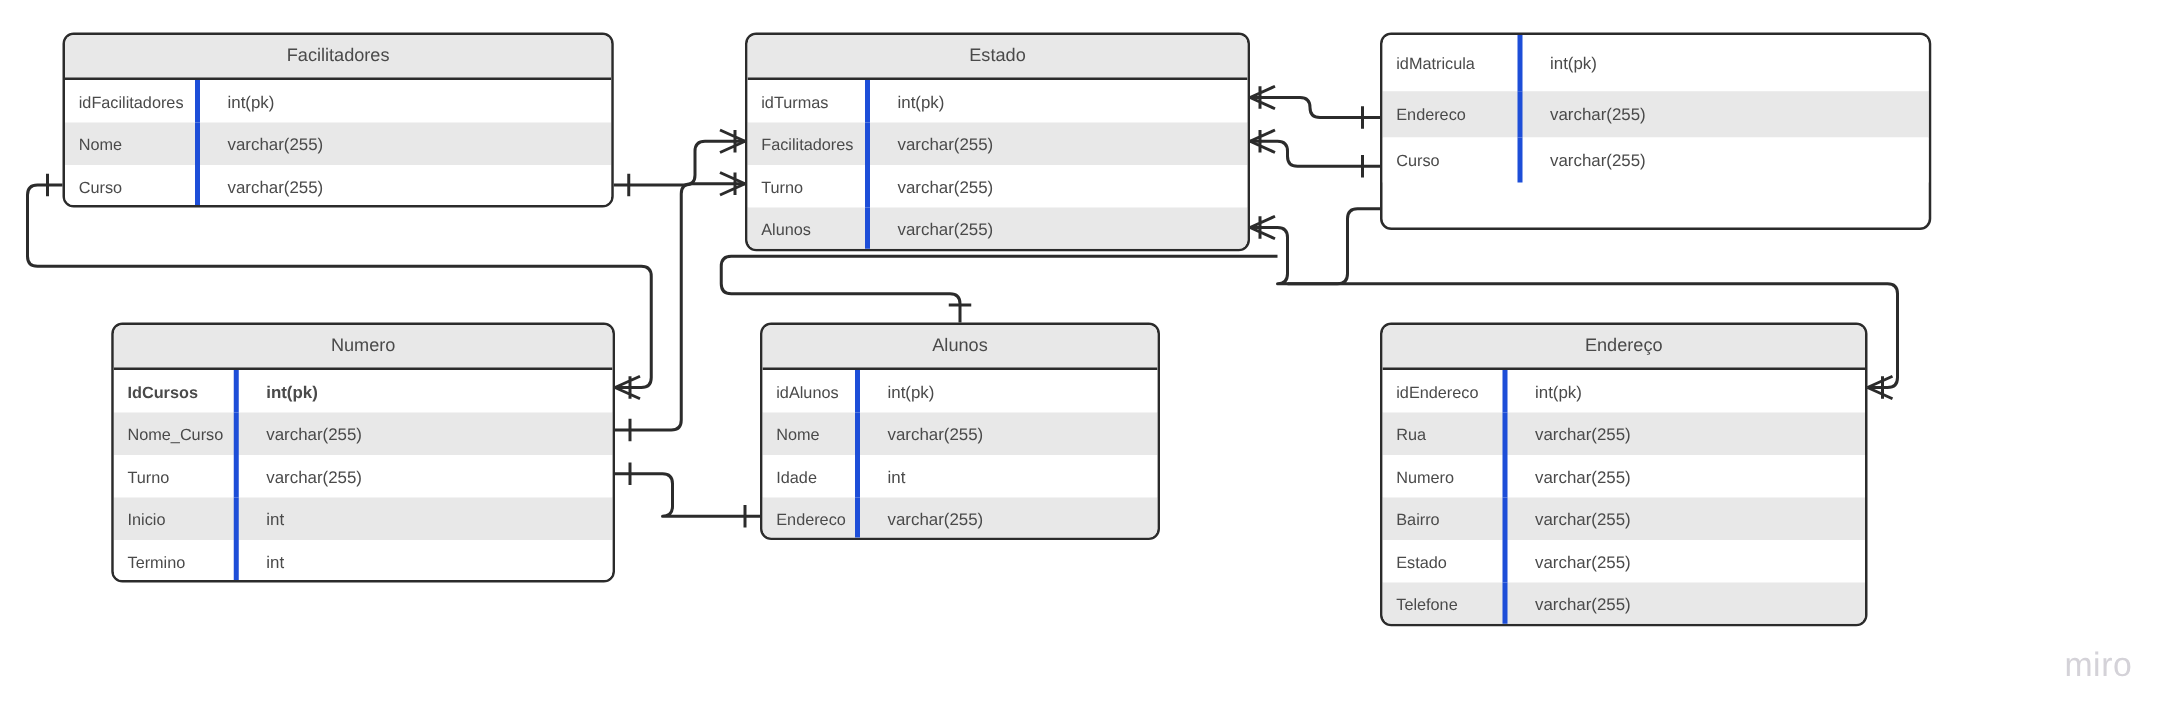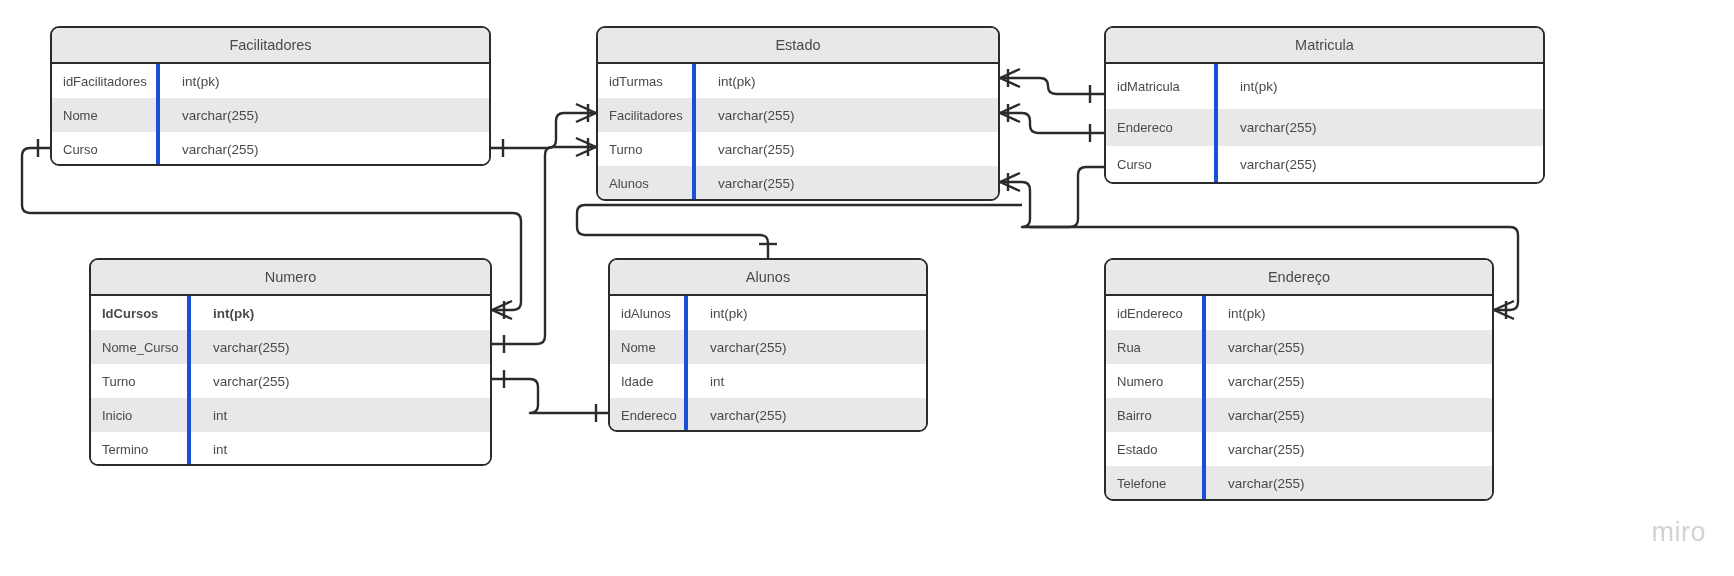--- a/index.html
+++ b/index.html
@@ -164,21 +164,20 @@
         <div class="cell-type" style="flex:1;">varchar(255)</div>
       </div>
       <div class="row alt" style="height:34px;">
         <div class="cell-name" style="width:98px;">Alunos</div>
         <div class="cell-type" style="flex:1;">varchar(255)</div>
       </div>
     </div>
   </div>
 
   <div class="entity" style="left:1104px; top:26px; width:441px; height:158px;">
-    <div class="entity-title">Matricula</div>
     <div class="rows">
       <div class="row plain" style="height:45px;">
         <div class="cell-name" style="width:112px;">idMatricula</div>
         <div class="cell-type" style="flex:1;">int(pk)</div>
       </div>
       <div class="row alt" style="height:37px;">
         <div class="cell-name" style="width:112px;">Endereco</div>
         <div class="cell-type" style="flex:1;">varchar(255)</div>
       </div>
       <div class="row plain" style="height:36px;">

